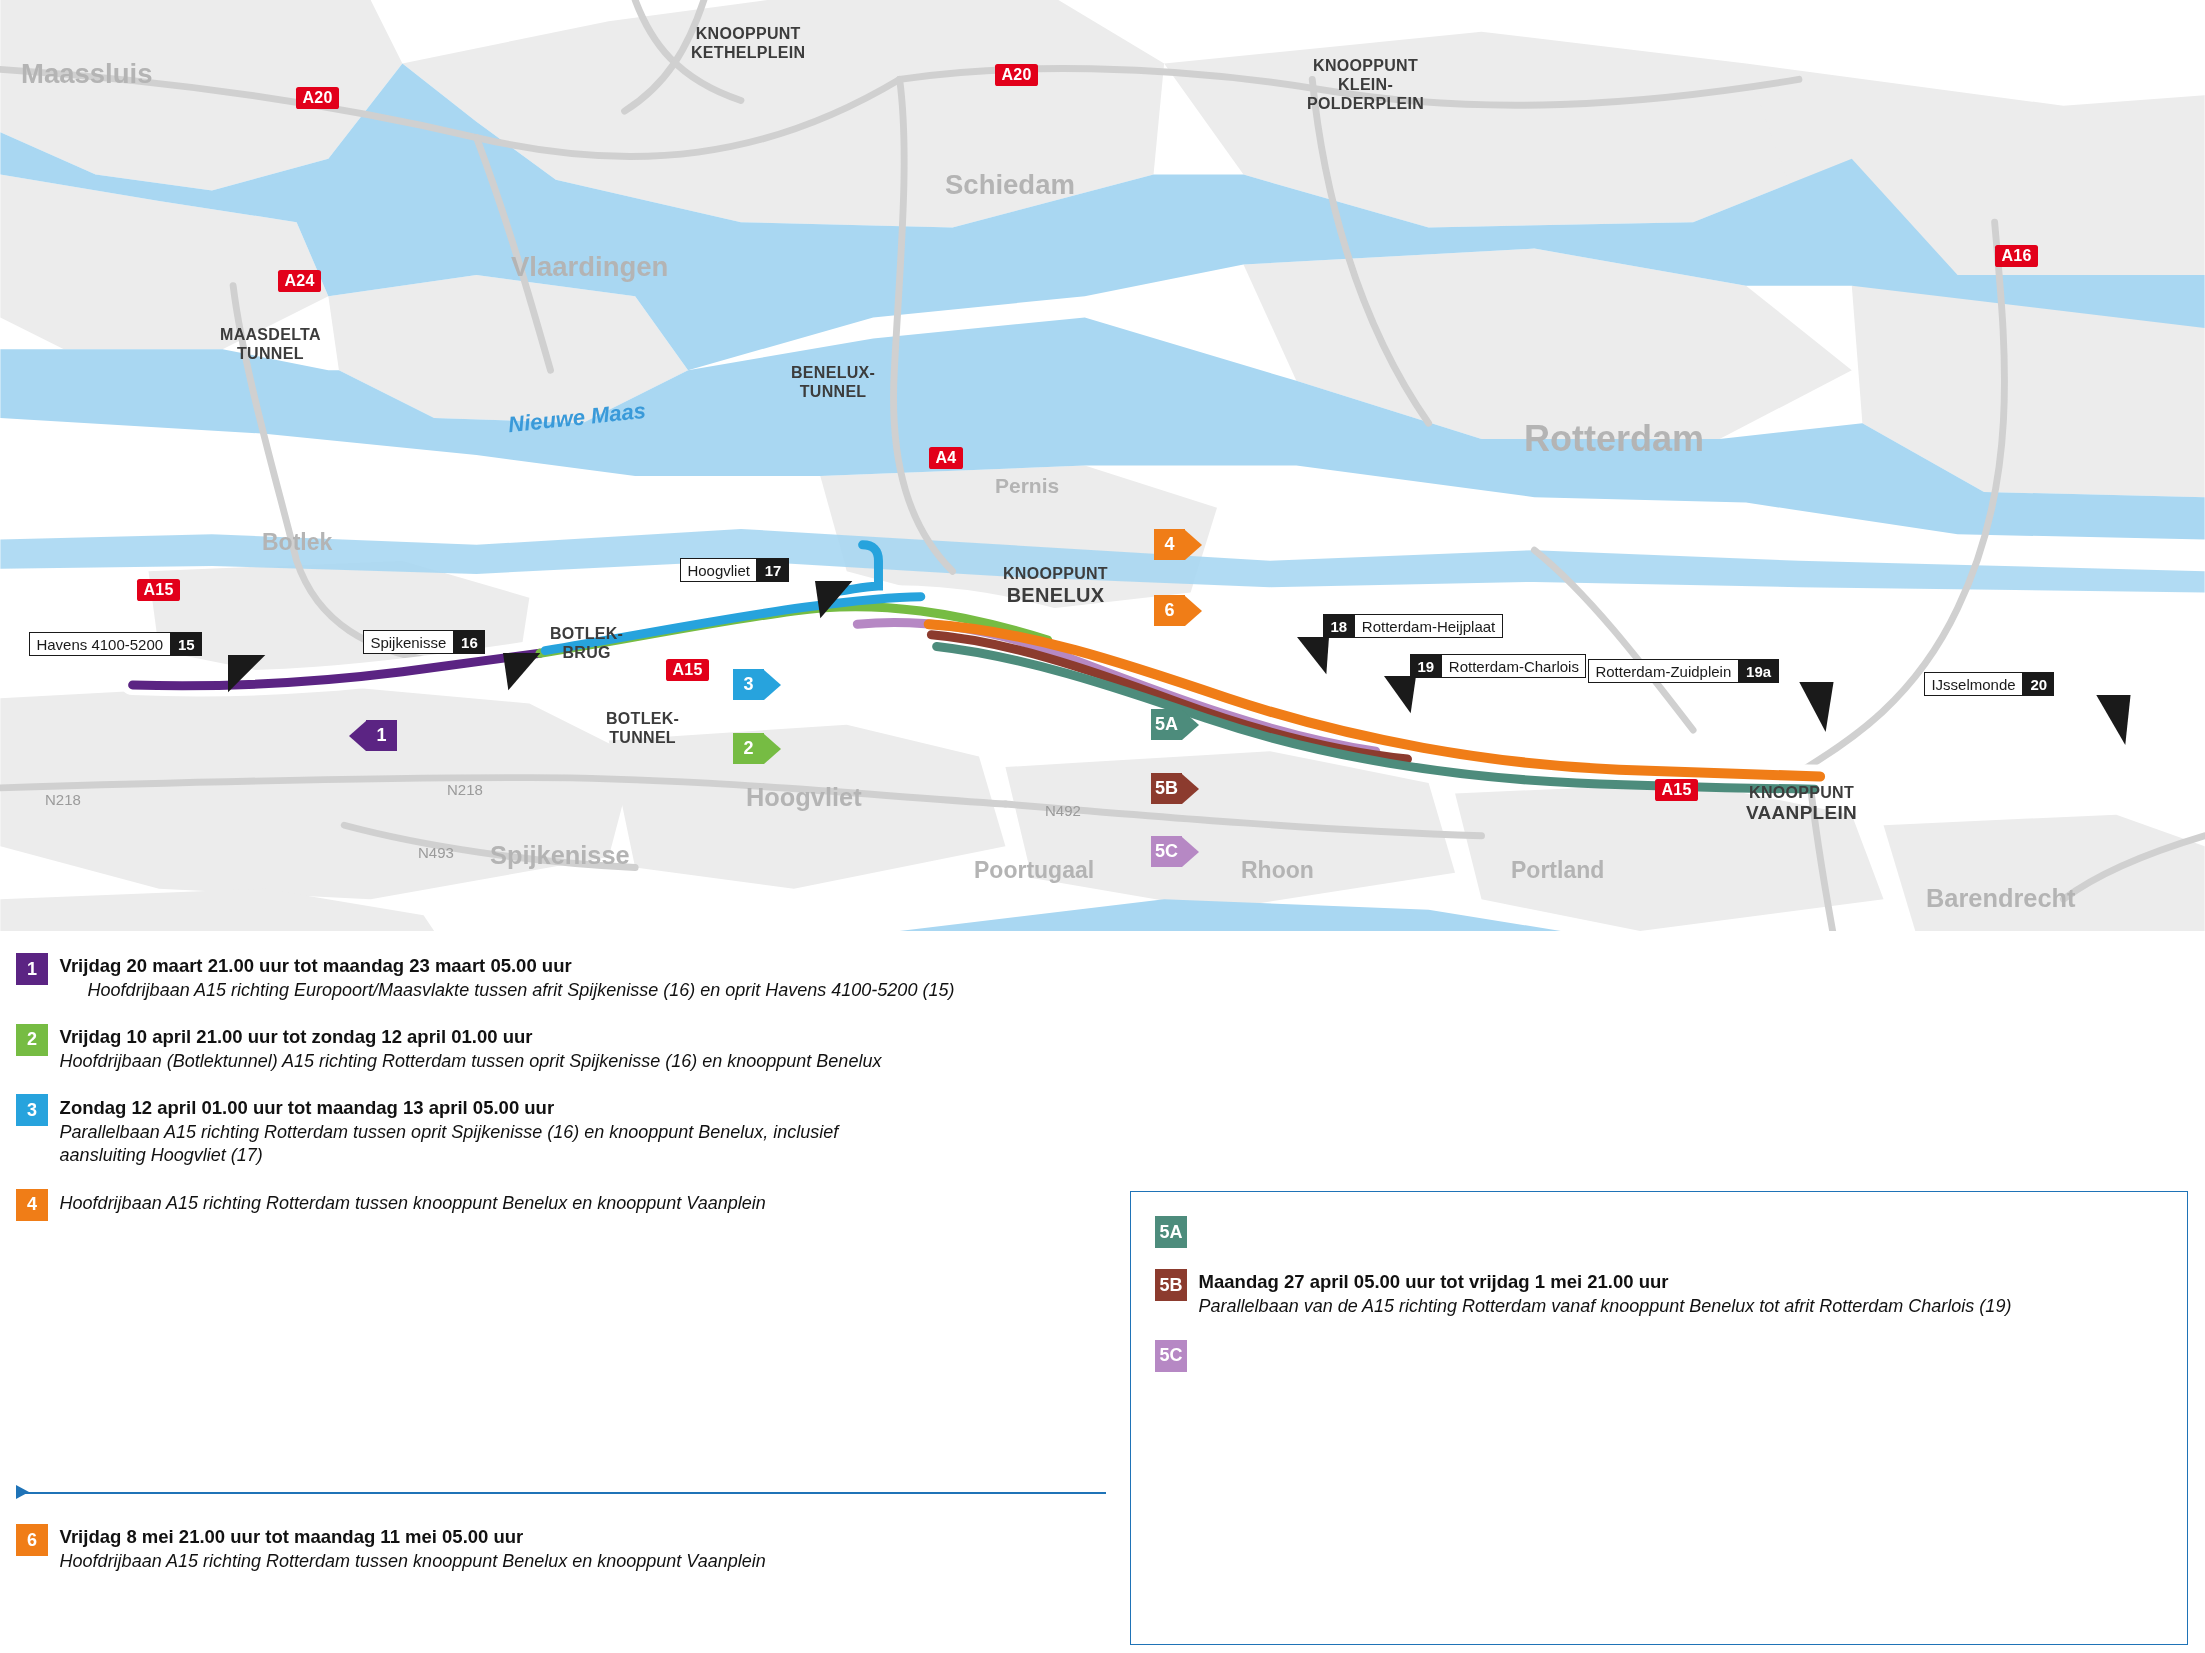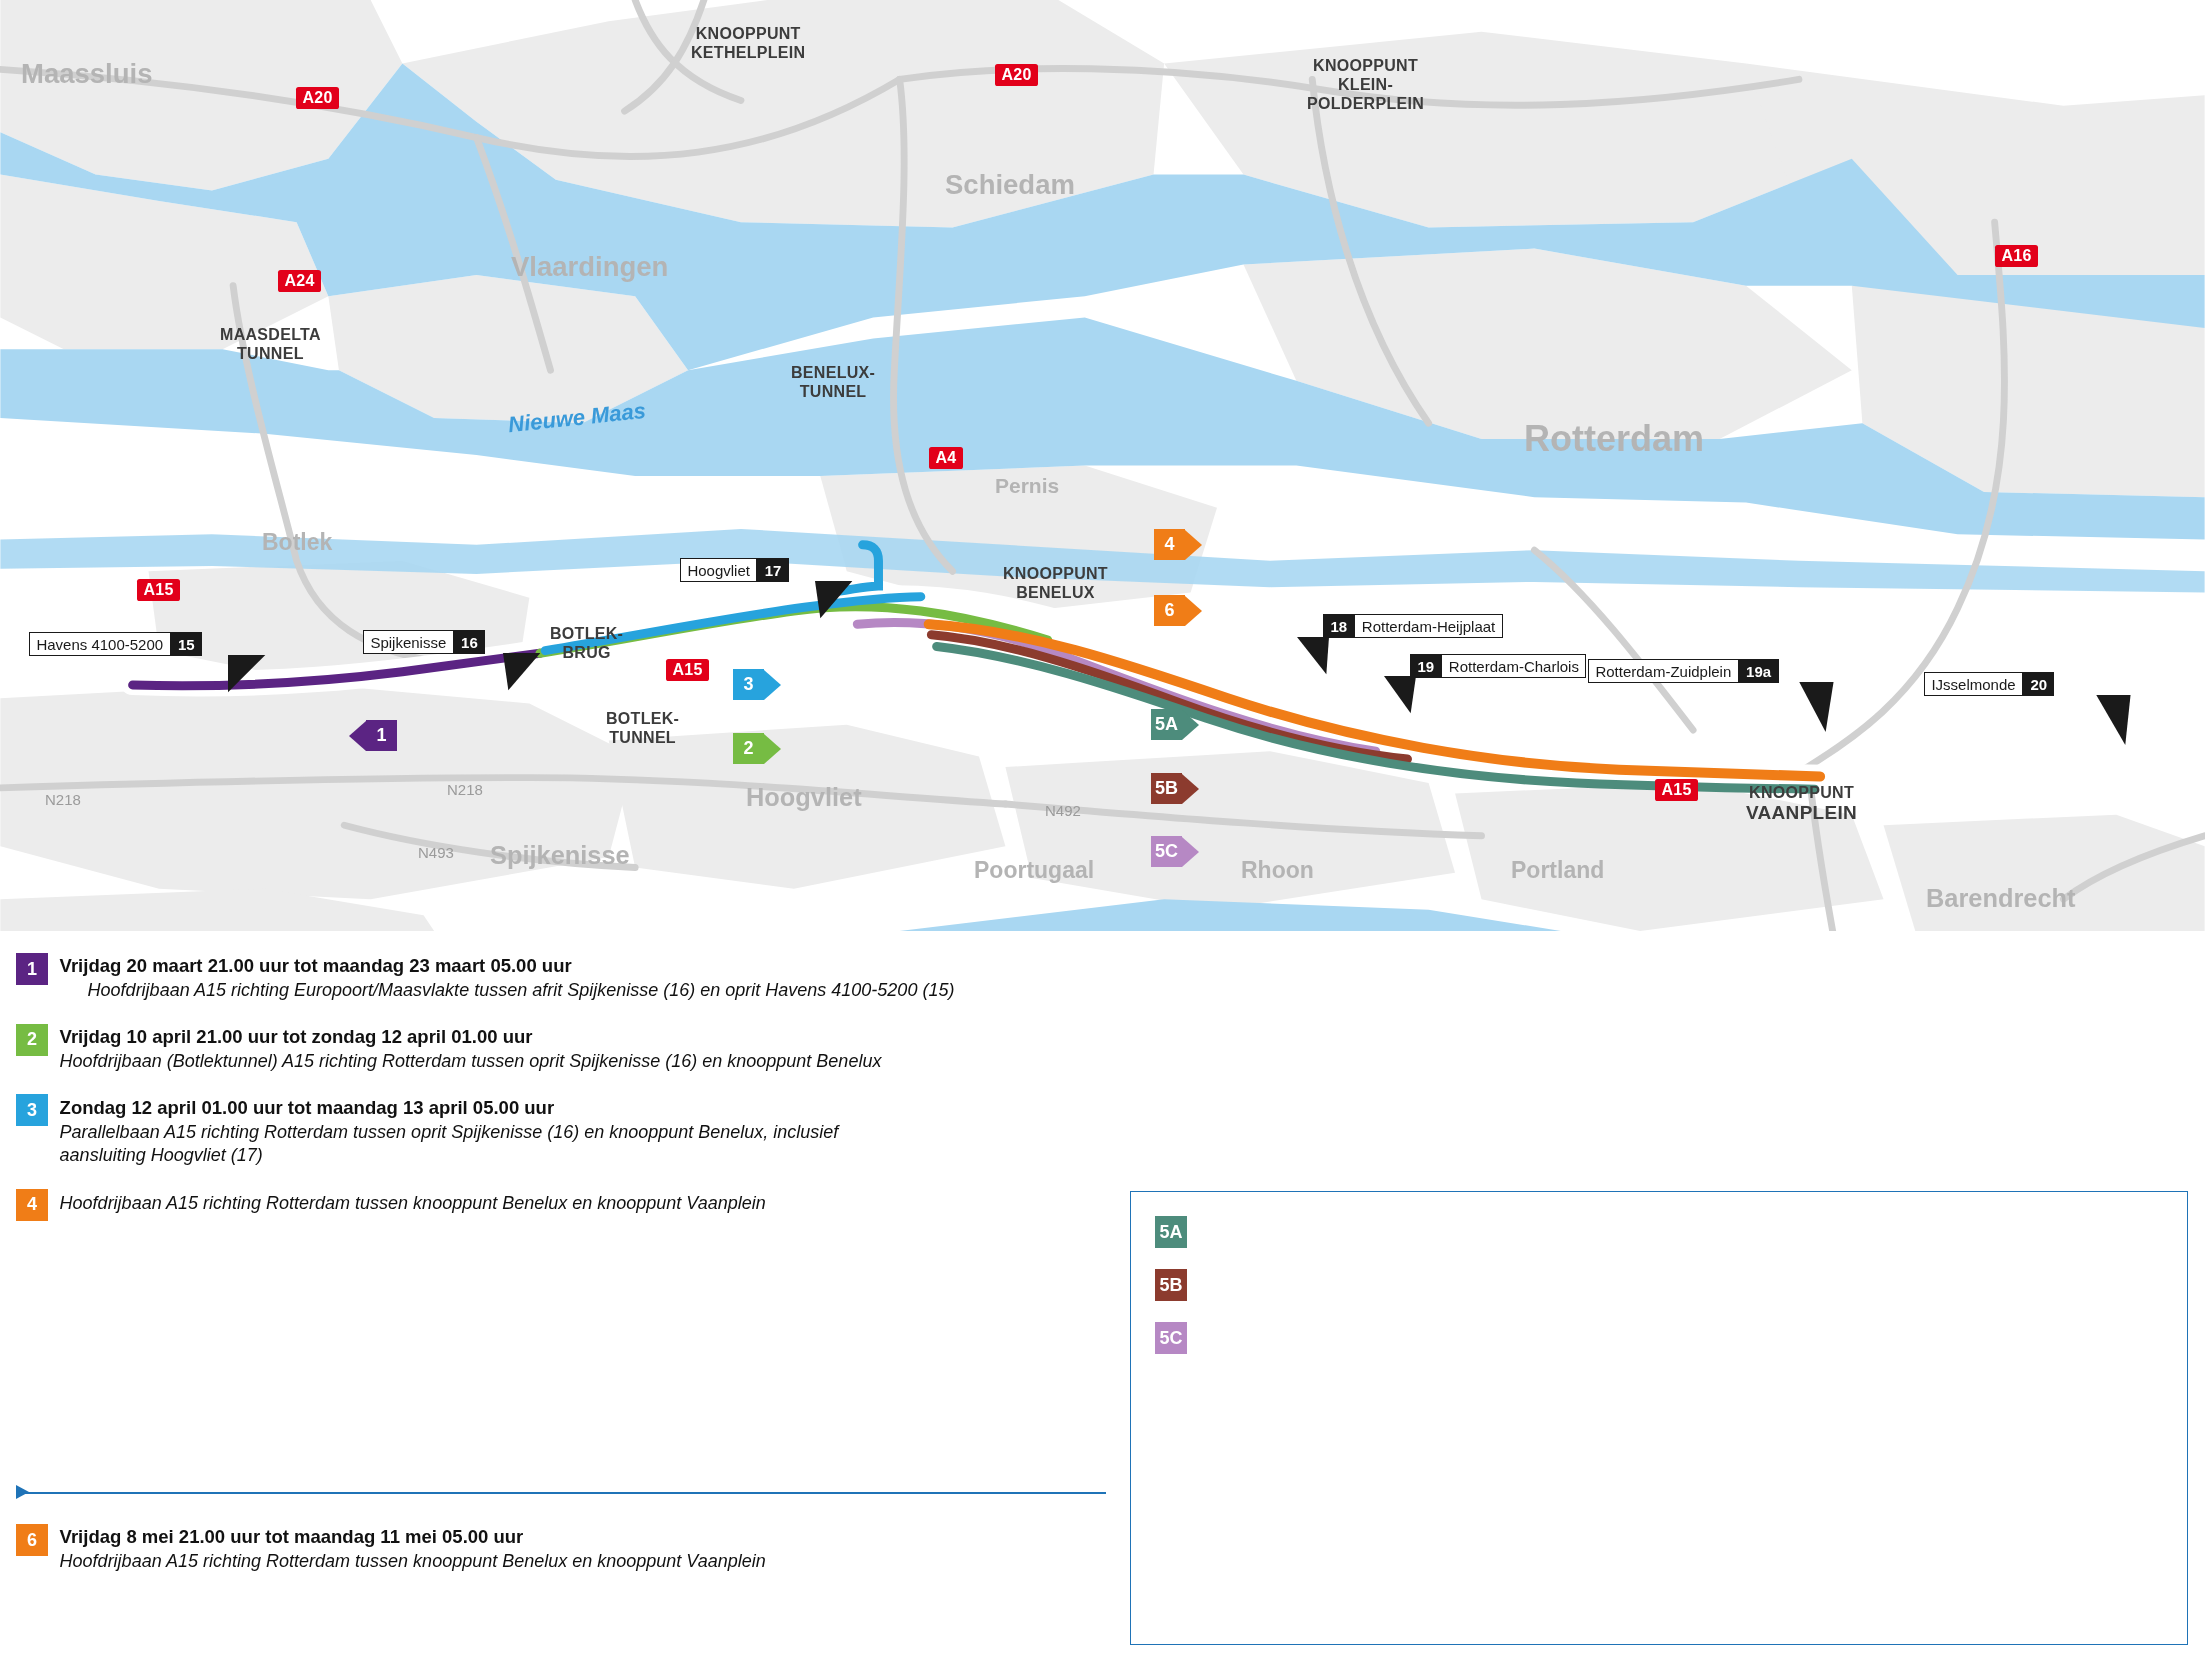--- a/index.html
+++ b/index.html
@@ -180,21 +180,21 @@
   <div class="city-label" style="left:490px;top:841px;font-size:25.4px;">Spijkenisse</div>
   <div class="city-label" style="left:974px;top:857px;font-size:23px;">Poortugaal</div>
   <div class="city-label" style="left:1241px;top:857px;font-size:23px;">Rhoon</div>
   <div class="city-label" style="left:1511px;top:857px;font-size:23px;">Portland</div>
   <div class="city-label" style="left:1926px;top:884px;font-size:25.4px;">Barendrecht</div>
 
   <div class="small-label" style="left:691px;top:24px;text-align:center;line-height:1.2;color:#3c3c3c;">KNOOPPUNT<br>KETHELPLEIN</div>
   <div class="small-label" style="left:1307px;top:56px;text-align:center;line-height:1.2;color:#3c3c3c;">KNOOPPUNT<br>KLEIN-<br>POLDERPLEIN</div>
   <div class="small-label" style="left:220px;top:325px;text-align:center;line-height:1.2;color:#3c3c3c;">MAASDELTA<br>TUNNEL</div>
   <div class="small-label" style="left:791px;top:363px;text-align:center;line-height:1.2;color:#3c3c3c;">BENELUX-<br>TUNNEL</div>
-  <div class="small-label" style="left:1003px;top:564px;text-align:center;line-height:1.2;color:#3c3c3c;">KNOOPPUNT<br><span style="font-size:16px;margin-top:8px;">BENELUX</span></div>
+  <div class="small-label" style="left:1003px;top:564px;text-align:center;line-height:1.2;color:#3c3c3c;">KNOOPPUNT<br><span style="font-size:20px;margin-top:8px;">BENELUX</span></div>
   <div class="small-label" style="left:550px;top:624px;text-align:center;line-height:1.2;color:#3c3c3c;">BOTLEK-<br>BRUG</div>
   <div class="small-label" style="left:606px;top:709px;text-align:center;line-height:1.2;color:#3c3c3c;">BOTLEK-<br>TUNNEL</div>
   <div class="small-label" style="left:1746px;top:783px;text-align:center;line-height:1.2;color:#3c3c3c;">KNOOPPUNT<br><span style="font-size:19px;">VAANPLEIN</span></div>
 
   <div class="water-label" style="left:508px;top:405px;font-size:22px;transform:rotate(-6deg);">Nieuwe Maas</div>
 
   <div class="nroad" style="left:45px;top:791px;">N218</div>
   <div class="nroad" style="left:447px;top:781px;">N218</div>
   <div class="nroad" style="left:418px;top:844px;">N493</div>
   <div class="nroad" style="left:1045px;top:802px;">N492</div>
@@ -348,20 +348,24 @@
 
 <div class="panel" style="left:1130px;top:1191px;width:1056px;height:452px;">
   <div class="legend" style="left:24px;top:24px;width:1006px;position:absolute;">
 
     <div class="leg-item">
       <div class="leg-badge" style="background:#4d8c7c;">5A</div>
     </div>
 
     <div class="leg-item" style="margin-top:21px;">
       <div class="leg-badge" style="background:#8c3b2e;">5B</div>
+      <div class="leg-text">
+        <div class="leg-title">Maandag 27 april 05.00 uur tot vrijdag 1 mei 21.00 uur</div>
+        <div class="leg-desc" style="max-width:900px;">Parallelbaan van de A15 richting Rotterdam vanaf knooppunt Benelux tot afrit Rotterdam Charlois (19)</div>
+      </div>
     </div>
 
     <div class="leg-item" style="margin-top:21px;">
       <div class="leg-badge" style="background:#b688c4;">5C</div>
     </div>
   </div>
 </div>
 
 
 </body></html>

